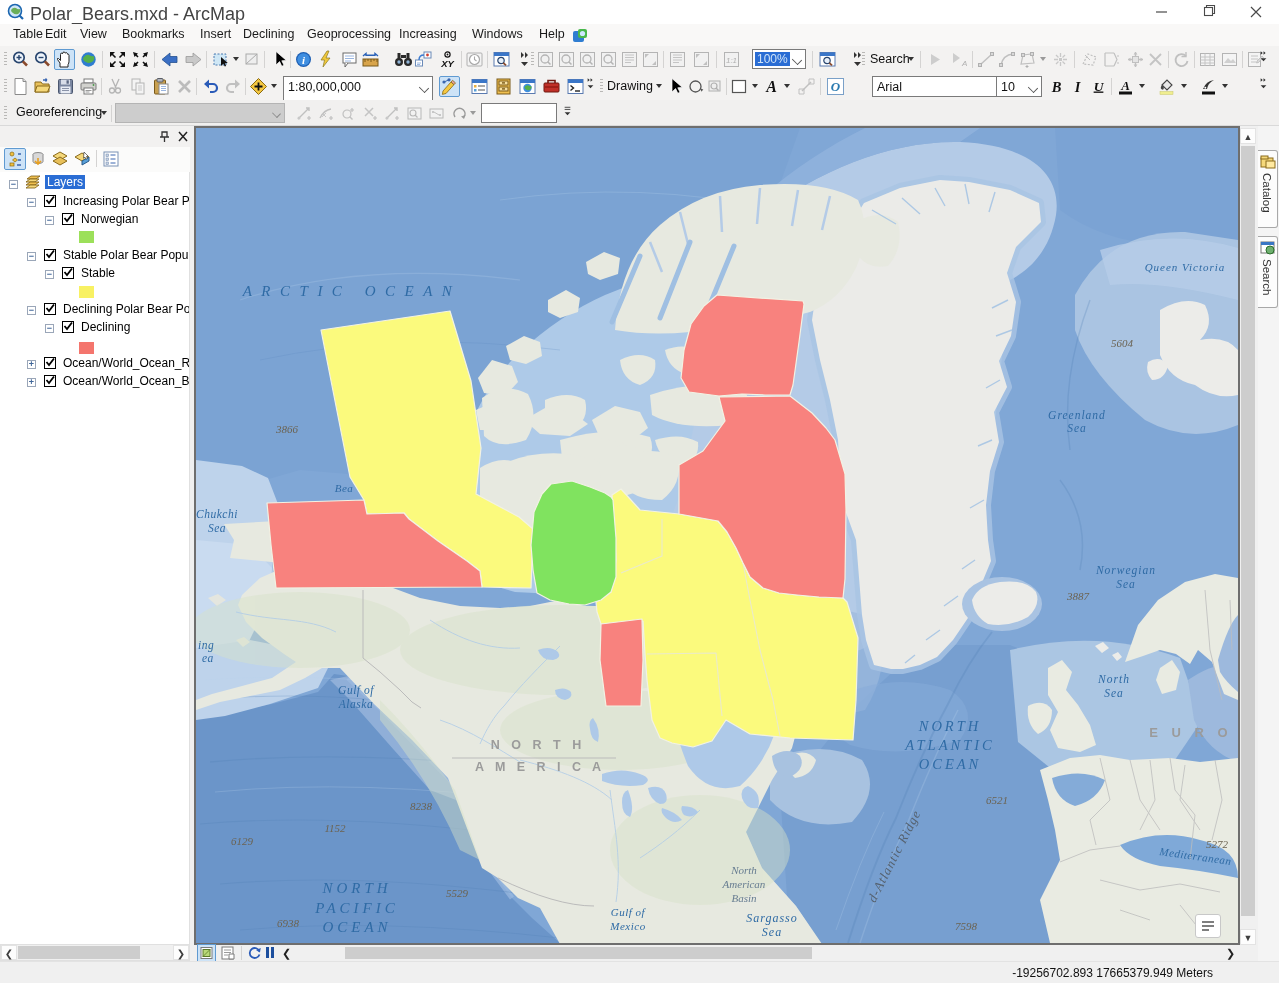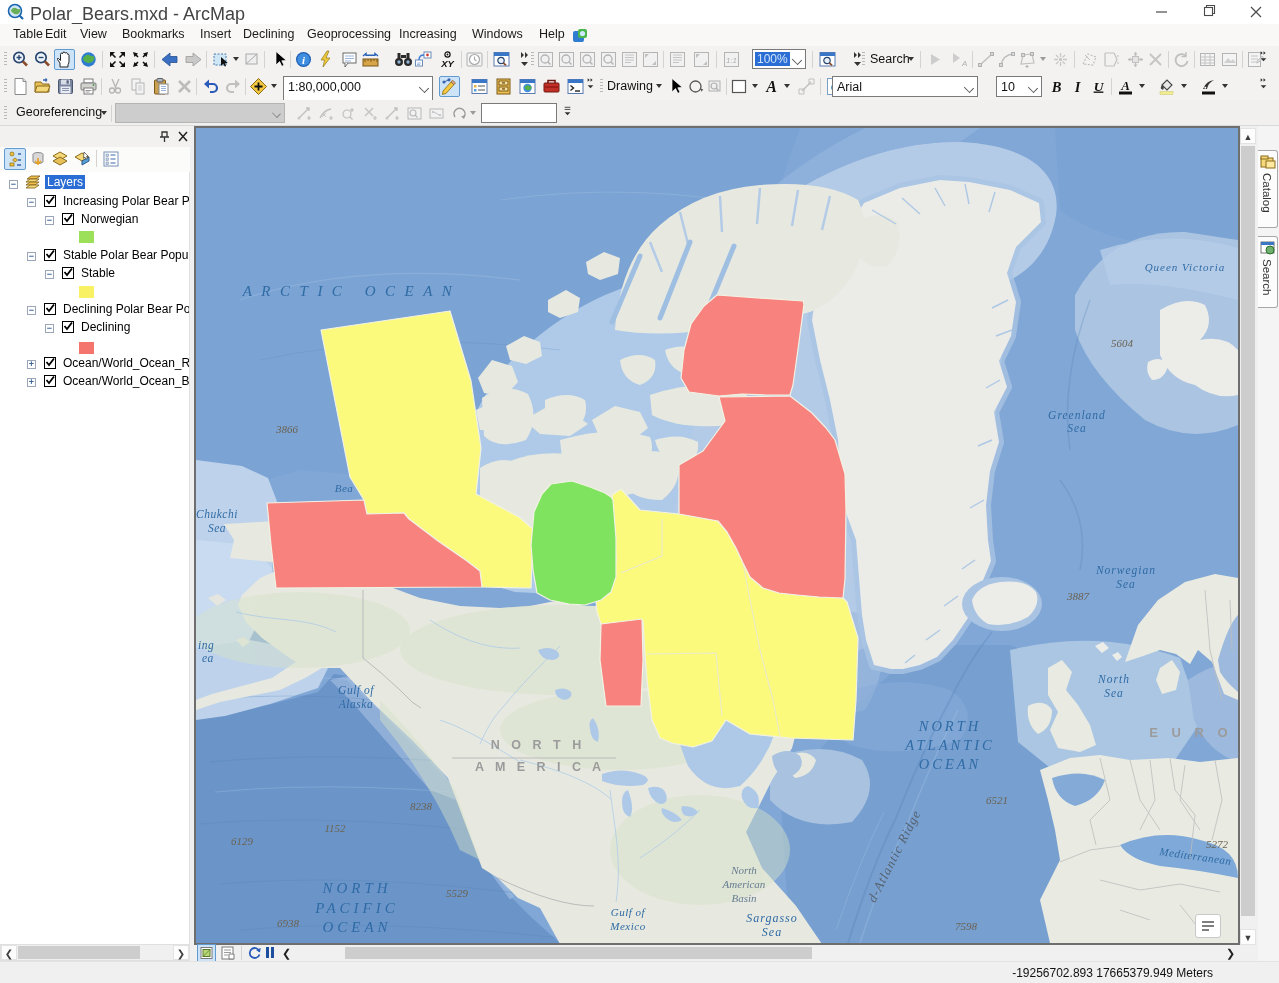--- a/index.html
+++ b/index.html
@@ -631,21 +631,21 @@
         <path d="M2,12 h5 v5 h-5z" fill="none" stroke="#c0c0c0"></path>
       </svg>
     </i>
     <span class="sep" style="left:820px"></span>
     <i style="left:826px">
       <svg viewBox="0 0 19 19">
         <rect x="1.5" y="1.5" width="16" height="16" fill="#fff" stroke="#7aa0c8"></rect>
         <text x="9.5" y="14" font-size="13" font-style="italic" font-weight="bold" fill="#2a7ab0" text-anchor="middle" font-family="Liberation Serif">O</text>
       </svg>
     </i>
-    <span class="combo" style="left:832px;width:146px;height:21px">
+    <span class="combo" style="left:872px;width:146px;height:21px">
       <span style="position:absolute;left:4px;top:3px">Arial</span>
       <span class="cv"></span>
     </span>
     <span class="combo" style="left:996px;width:46px;height:21px">
       <span style="position:absolute;left:4px;top:3px">10</span>
       <span class="cv"></span>
     </span>
     <i style="left:1047px">
       <svg viewBox="0 0 19 19">
         <text x="9.5" y="14.5" font-size="14.5" font-weight="bold" fill="#111" text-anchor="middle" font-family="Liberation Serif">B</text>

